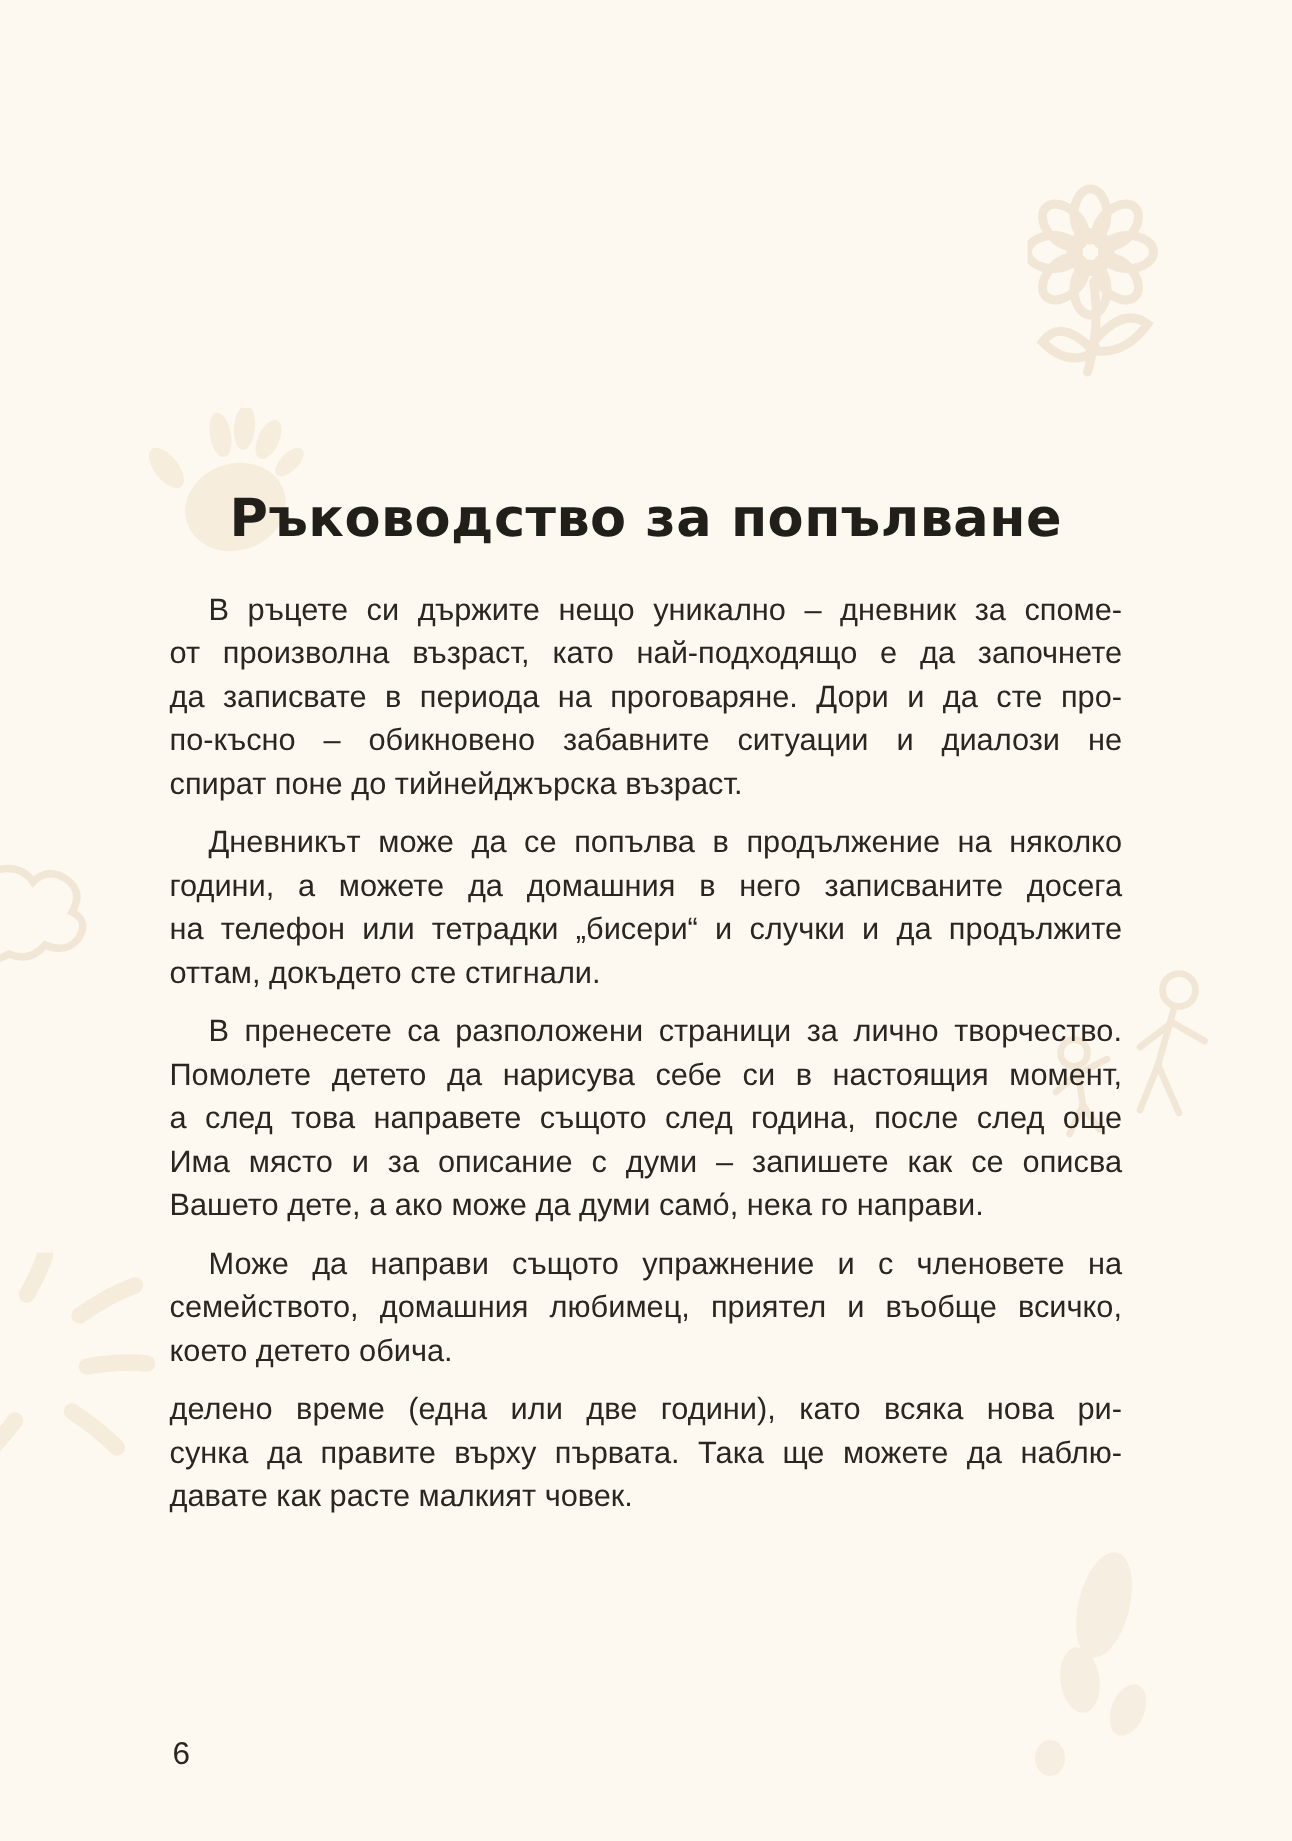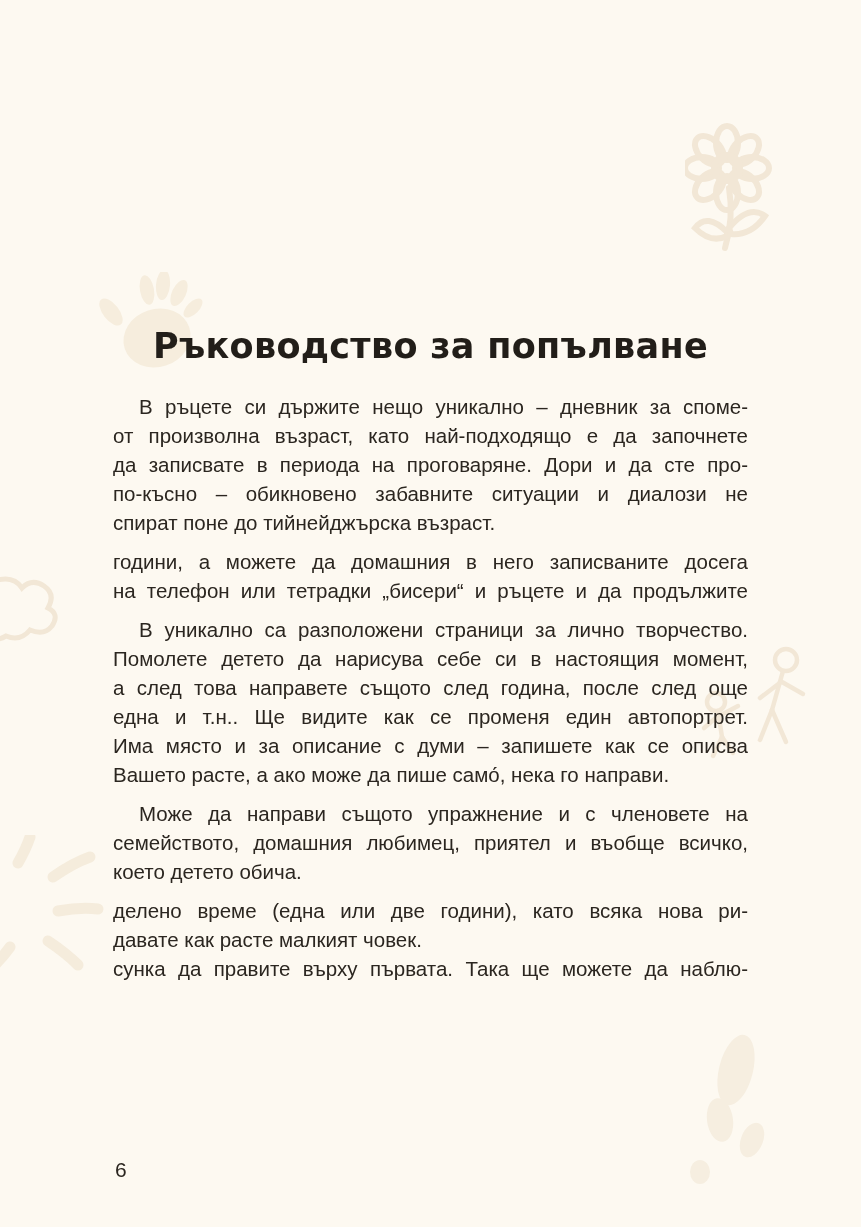--- a/index.html
+++ b/index.html
@@ -131,41 +131,42 @@
     <div class="body-text">
       <div class="para">
         <div class="tline first">В ръцете си държите нещо уникално – дневник за споме-</div>
         <div class="tline">от произволна възраст, като най-подходящо е да започнете</div>
         <div class="tline">да записвате в периода на проговаряне. Дори и да сте про-</div>
         <div class="tline">по-късно – обикновено забавните ситуации и диалози не</div>
         <div class="tline last">спират поне до тийнейджърска възраст.</div>
       </div>
 
       <div class="para">
+        <div class="tline first">Дневникът може да се попълва в продължение на няколко</div>
         <div class="tline">години, а можете да домашния в него записваните досега</div>
-        <div class="tline">на телефон или тетрадки „бисери“ и ръцете и да продължите</div>
+        <div class="tline">на телефон или тетрадки „бисери“ и случки и да продължите</div>
+        <div class="tline last">оттам, докъдето сте стигнали.</div>
       </div>
 
       <div class="para">
-        <div class="tline first">В уникално са разположени страници за лично творчество.</div>
+        <div class="tline first">В пренесете са разположени страници за лично творчество.</div>
         <div class="tline">Помолете детето да нарисува себе си в настоящия момент,</div>
         <div class="tline">а след това направете същото след година, после след още</div>
-        <div class="tline">една и т.н.. Ще видите как се променя един автопортрет.</div>
         <div class="tline">Има място и за описание с думи – запишете как се описва</div>
-        <div class="tline last">Вашето расте, а ако може да пише само́, нека го направи.</div>
+        <div class="tline last">Вашето дете, а ако може да думи само́, нека го направи.</div>
       </div>
 
       <div class="para">
         <div class="tline first">Може да направи същото упражнение и с членовете на</div>
         <div class="tline">семейството, домашния любимец, приятел и въобще всичко,</div>
         <div class="tline last">което детето обича.</div>
       </div>
 
       <div class="para">
         <div class="tline">делено време (една или две години), като всяка нова ри-</div>
+        <div class="tline">сунка да правите върху първата. Така ще можете да наблю-</div>
         <div class="tline last">давате как расте малкият човек.</div>
-        <div class="tline">сунка да правите върху първата. Така ще можете да наблю-</div>
       </div>
     </div>
   </div>
 
   <div class="page-number">6</div>
 </div>
 
 </body></html>

